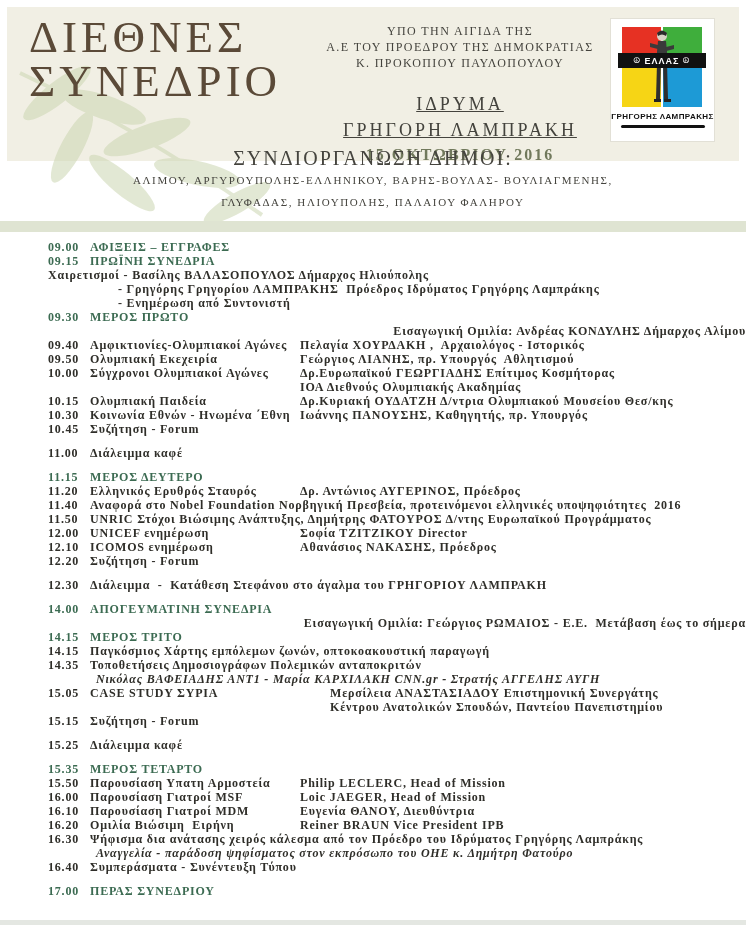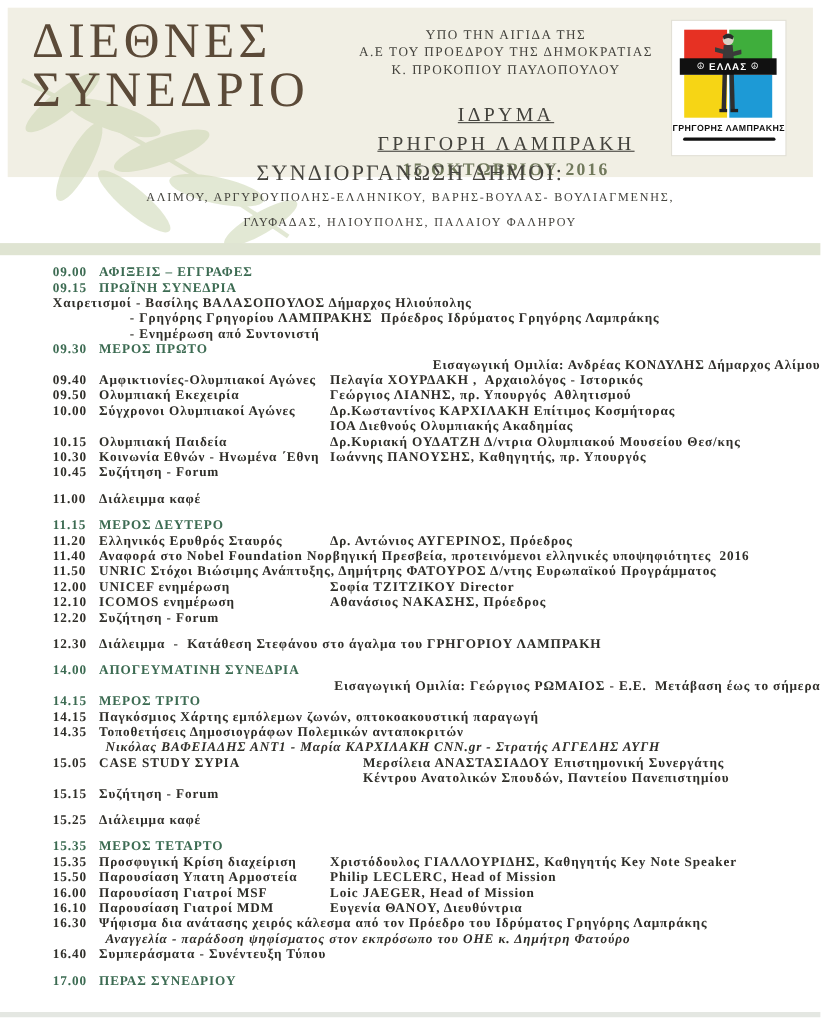--- a/index.html
+++ b/index.html
@@ -134,21 +134,21 @@
   <div class="schedule">
       <div class="row sec"><span class="time">09.00</span><span class="topic">ΑΦΙΞΕΙΣ – ΕΓΓΡΑΦΕΣ</span></div>
       <div class="row sec"><span class="time">09.15</span><span class="topic">ΠΡΩΪΝΗ ΣΥΝΕΔΡΙΑ</span></div>
       <div class="row"><span class="topic">Χαιρετισμοί - Βασίλης ΒΑΛΑΣΟΠΟΥΛΟΣ Δήμαρχος Ηλιούπολης</span></div>
       <div class="row ind2"><span class="topic">- Γρηγόρης Γρηγορίου ΛΑΜΠΡΑΚΗΣ  Πρόεδρος Ιδρύματος Γρηγόρης Λαμπράκης</span></div>
       <div class="row ind2"><span class="topic">- Ενημέρωση από Συντονιστή</span></div>
       <div class="row sec"><span class="time">09.30</span><span class="topic">ΜΕΡΟΣ ΠΡΩΤΟ</span></div>
       <div class="row ind1"><span class="topic">Εισαγωγική Ομιλία: Ανδρέας ΚΟΝΔΥΛΗΣ Δήμαρχος Αλίμου</span></div>
       <div class="row"><span class="time">09.40</span><span class="topic">Αμφικτιονίες-Ολυμπιακοί Αγώνες</span><span class="speaker">Πελαγία ΧΟΥΡΔΑΚΗ ,  Αρχαιολόγος - Ιστορικός</span></div>
       <div class="row"><span class="time">09.50</span><span class="topic">Ολυμπιακή Εκεχειρία</span><span class="speaker">Γεώργιος ΛΙΑΝΗΣ, πρ. Υπουργός  Αθλητισμού</span></div>
-      <div class="row"><span class="time">10.00</span><span class="topic">Σύγχρονοι Ολυμπιακοί Αγώνες</span><span class="speaker">Δρ.Κωσταντίνος ΚΑΡΧΙΛΑΚΗ Επίτιμος Κοσμήτορας</span></div>
+      <div class="row"><span class="time">10.00</span><span class="topic">Σύγχρονοι Ολυμπιακοί Αγώνες</span><span class="speaker">Δρ.Ευρωπαϊκού ΓΕΩΡΓΙΑΔΗΣ Επίτιμος Κοσμήτορας</span></div>
       <div class="row"><span class="speaker">ΙΟΑ Διεθνούς Ολυμπιακής Ακαδημίας</span></div>
       <div class="row"><span class="time">10.15</span><span class="topic">Ολυμπιακή Παιδεία</span><span class="speaker">Δρ.Κυριακή ΟΥΔΑΤΖΗ Δ/ντρια Ολυμπιακού Μουσείου Θεσ/κης</span></div>
       <div class="row"><span class="time">10.30</span><span class="topic">Κοινωνία Εθνών - Ηνωμένα ΄Εθνη</span><span class="speaker">Ιωάννης ΠΑΝΟΥΣΗΣ, Καθηγητής, πρ. Υπουργός</span></div>
       <div class="row"><span class="time">10.45</span><span class="topic">Συζήτηση - Forum</span></div>
       <div class="row gap"><span class="time">11.00</span><span class="topic">Διάλειμμα καφέ</span></div>
       <div class="row sec gap"><span class="time">11.15</span><span class="topic">ΜΕΡΟΣ ΔΕΥΤΕΡΟ</span></div>
       <div class="row"><span class="time">11.20</span><span class="topic">Ελληνικός Ερυθρός Σταυρός</span><span class="speaker">Δρ. Αντώνιος ΑΥΓΕΡΙΝΟΣ, Πρόεδρος</span></div>
       <div class="row"><span class="time">11.40</span><span class="topic">Αναφορά στο Nobel Foundation Νορβηγική Πρεσβεία, προτεινόμενοι ελληνικές υποψηφιότητες  2016</span></div>
       <div class="row"><span class="time">11.50</span><span class="topic">UNRIC Στόχοι Βιώσιμης Ανάπτυξης, Δημήτρης ΦΑΤΟΥΡΟΣ Δ/ντης Ευρωπαϊκού Προγράμματος</span></div>
       <div class="row"><span class="time">12.00</span><span class="topic">UNICEF ενημέρωση</span><span class="speaker">Σοφία ΤΖΙΤΖΙΚΟΥ Director</span></div>
@@ -159,24 +159,24 @@
       <div class="row ind1"><span class="topic">Εισαγωγική Ομιλία: Γεώργιος ΡΩΜΑΙΟΣ - Ε.Ε.  Μετάβαση έως το σήμερα</span></div>
       <div class="row sec"><span class="time">14.15</span><span class="topic">ΜΕΡΟΣ ΤΡΙΤΟ</span></div>
       <div class="row"><span class="time">14.15</span><span class="topic">Παγκόσμιος Χάρτης εμπόλεμων ζωνών, οπτοκοακουστική παραγωγή</span></div>
       <div class="row"><span class="time">14.35</span><span class="topic">Τοποθετήσεις Δημοσιογράφων Πολεμικών ανταποκριτών</span></div>
       <div class="row ind3"><span class="topic">Νικόλας ΒΑΦΕΙΑΔΗΣ ΑΝΤ1 - Μαρία ΚΑΡΧΙΛΑΚΗ CNN.gr - Στρατής ΑΓΓΕΛΗΣ ΑΥΓΗ</span></div>
       <div class="row wide"><span class="time">15.05</span><span class="topic">CASE STUDY ΣΥΡΙΑ</span><span class="speaker">Μερσίλεια ΑΝΑΣΤΑΣΙΑΔΟΥ Επιστημονική Συνεργάτης</span></div>
       <div class="row wide"><span class="speaker">Κέντρου Ανατολικών Σπουδών, Παντείου Πανεπιστημίου</span></div>
       <div class="row"><span class="time">15.15</span><span class="topic">Συζήτηση - Forum</span></div>
       <div class="row gap"><span class="time">15.25</span><span class="topic">Διάλειμμα καφέ</span></div>
       <div class="row sec gap"><span class="time">15.35</span><span class="topic">ΜΕΡΟΣ ΤΕΤΑΡΤΟ</span></div>
-      <div class="row"><span class="time">15.35</span><span class="topic">Προσφυγική Κρίση διαχείριση</span><span class="speaker">Χριστόδουλος ΓΙΑΛΛΟΥΡΙΔΗΣ, Καθηγητής Key Note Speaker</span></div>
       <div class="row"><span class="time">15.50</span><span class="topic">Παρουσίαση Υπατη Αρμοστεία</span><span class="speaker">Philip LECLERC, Head of Mission</span></div>
       <div class="row"><span class="time">16.00</span><span class="topic">Παρουσίαση Γιατροί MSF</span><span class="speaker">Loic JAEGER, Head of Mission</span></div>
       <div class="row"><span class="time">16.10</span><span class="topic">Παρουσίαση Γιατροί MDM</span><span class="speaker">Ευγενία ΘΑΝΟΥ, Διευθύντρια</span></div>
+      <div class="row"><span class="time">16.20</span><span class="topic">Ομιλία Βιώσιμη  Ειρήνη</span><span class="speaker">Reiner BRAUN Vice President IPB</span></div>
       <div class="row"><span class="time">16.30</span><span class="topic">Ψήφισμα δια ανάτασης χειρός κάλεσμα από τον Πρόεδρο του Ιδρύματος Γρηγόρης Λαμπράκης</span></div>
       <div class="row ind3"><span class="topic">Αναγγελία - παράδοση ψηφίσματος στον εκπρόσωπο του ΟΗΕ κ. Δημήτρη Φατούρο</span></div>
       <div class="row"><span class="time">16.40</span><span class="topic">Συμπεράσματα - Συνέντευξη Τύπου</span></div>
       <div class="row sec gap"><span class="time">17.00</span><span class="topic">ΠΕΡΑΣ ΣΥΝΕΔΡΙΟΥ</span></div>
     </div>
 
   <div class="bottom-band"></div>
 </div>
 
 </body></html>

